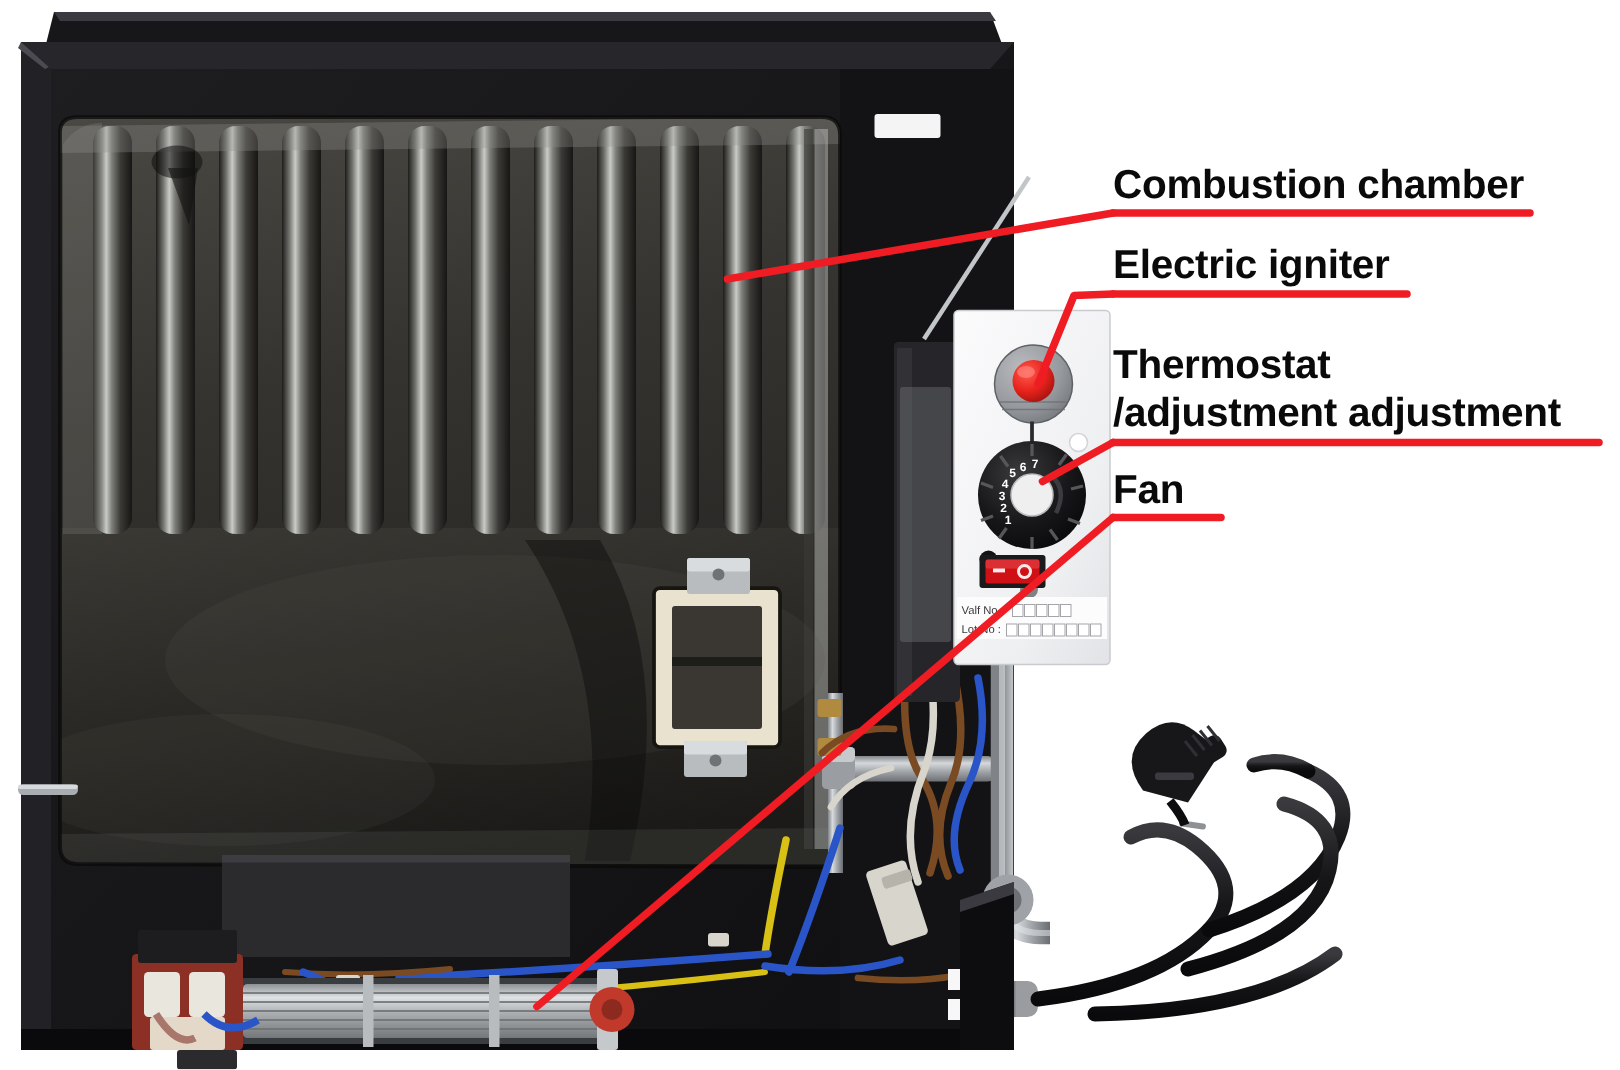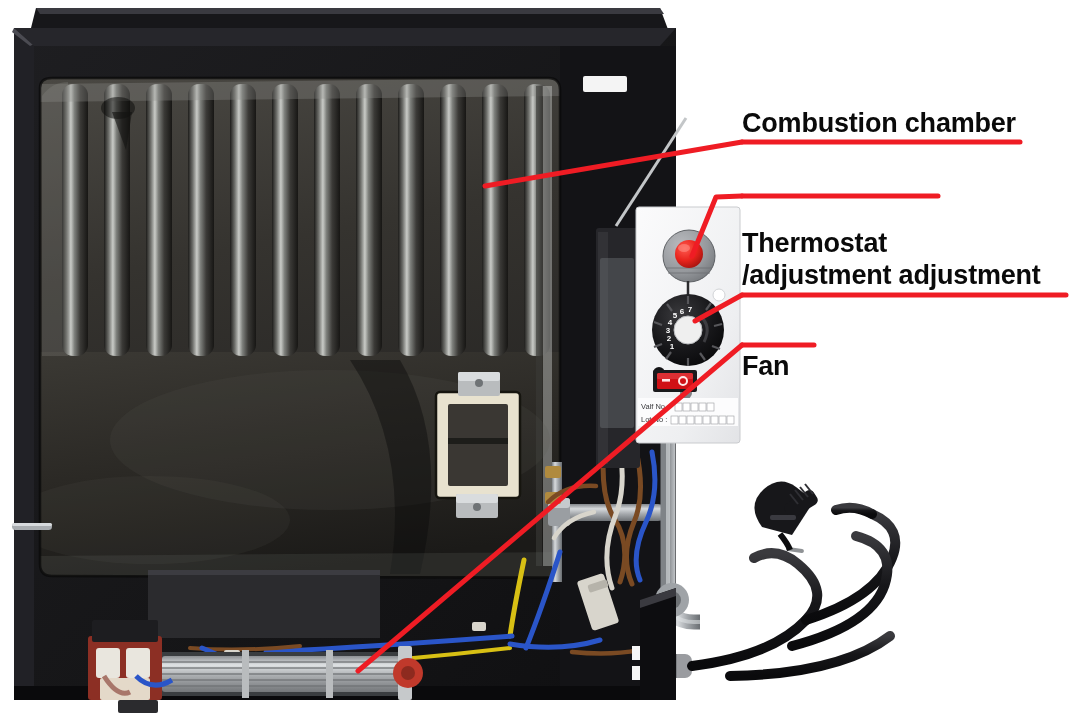--- a/index.html
+++ b/index.html
@@ -33,21 +33,21 @@
     font-weight: bold;
     color: #0a0a0a;
     font-size: 27px;
     line-height: 1.18;
     letter-spacing: -0.2px;
     white-space: pre;
   }
   #lbl-combustion { left: 742px; top: 108px; text-align: center; }
   #lbl-igniter    { left: 742px; top: 161px; }
   #lbl-thermostat { left: 742px; top: 228px; }
-  #lbl-fan        { left: 742px; top: 311px; margin-top: 40px; }
+  #lbl-fan        { left: 742px; top: 311px; }
 
   .anno-svg {
     position: absolute;
     left: 0; top: 0;
     width: 1080px;
     height: 713px;
     pointer-events: none;
   }
 </style>
 </head>
@@ -429,19 +429,20 @@
 
       <g>
         <line x1="742" y1="345" x2="814" y2="345"></line>
         <line x1="742" y1="345" x2="358" y2="671"></line>
       </g>
     </g>
   </svg>
 
   <div class="anno-label" id="lbl-combustion">Combustion chamber</div>
 
+  <div class="anno-label" id="lbl-igniter">Electric igniter</div>
 
   <div class="anno-label" id="lbl-thermostat">Thermostat
 /adjustment adjustment</div>
 
   <div class="anno-label" id="lbl-fan">Fan</div>
 
 </div>
 
 </body></html>

